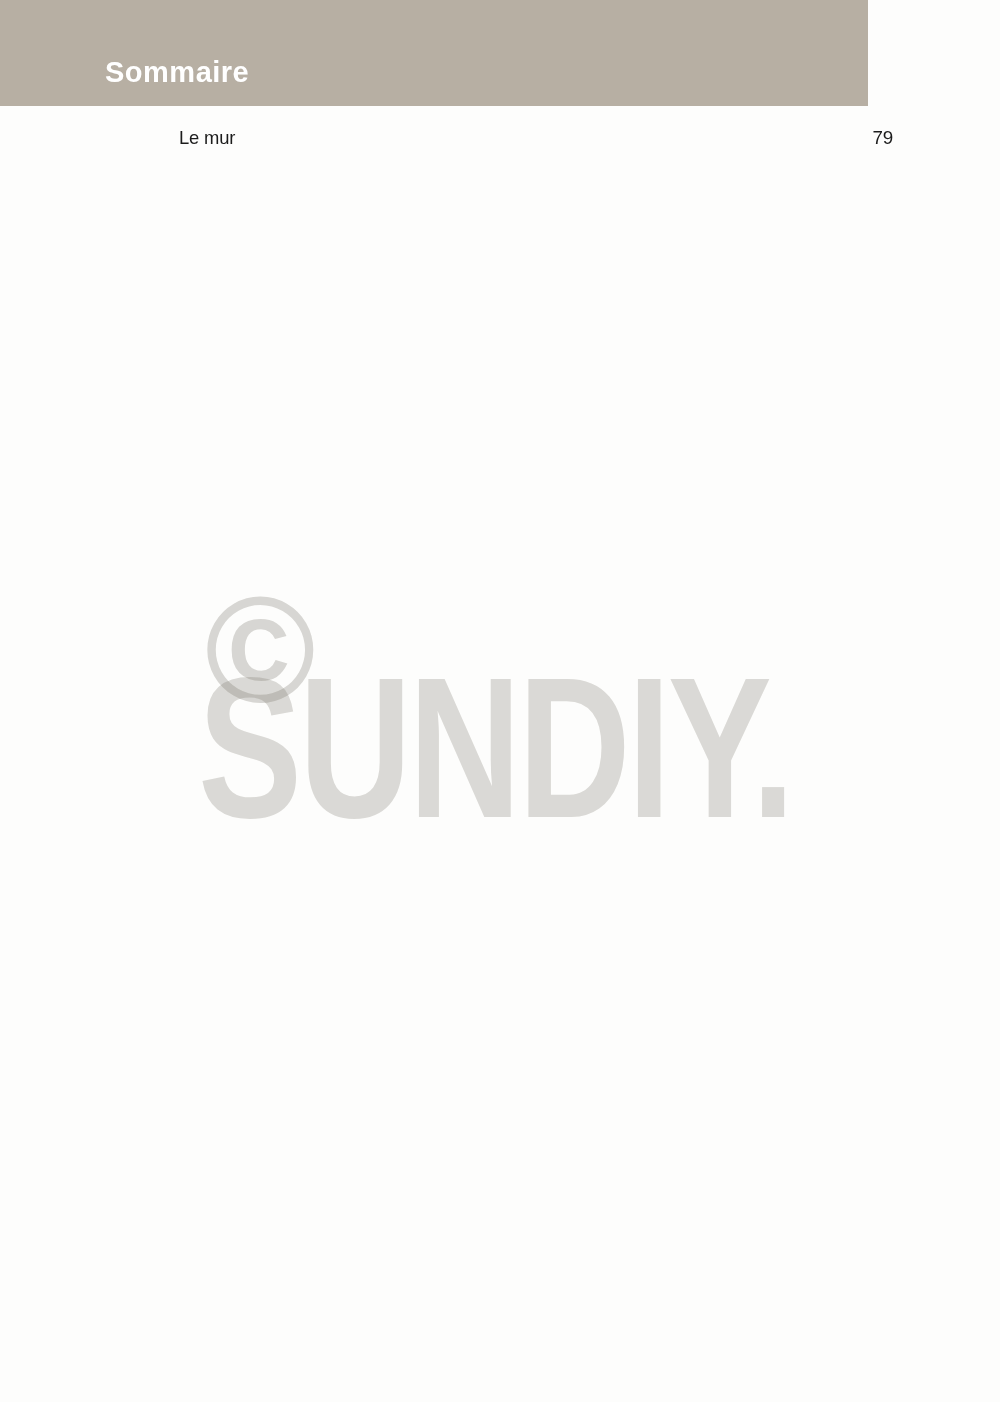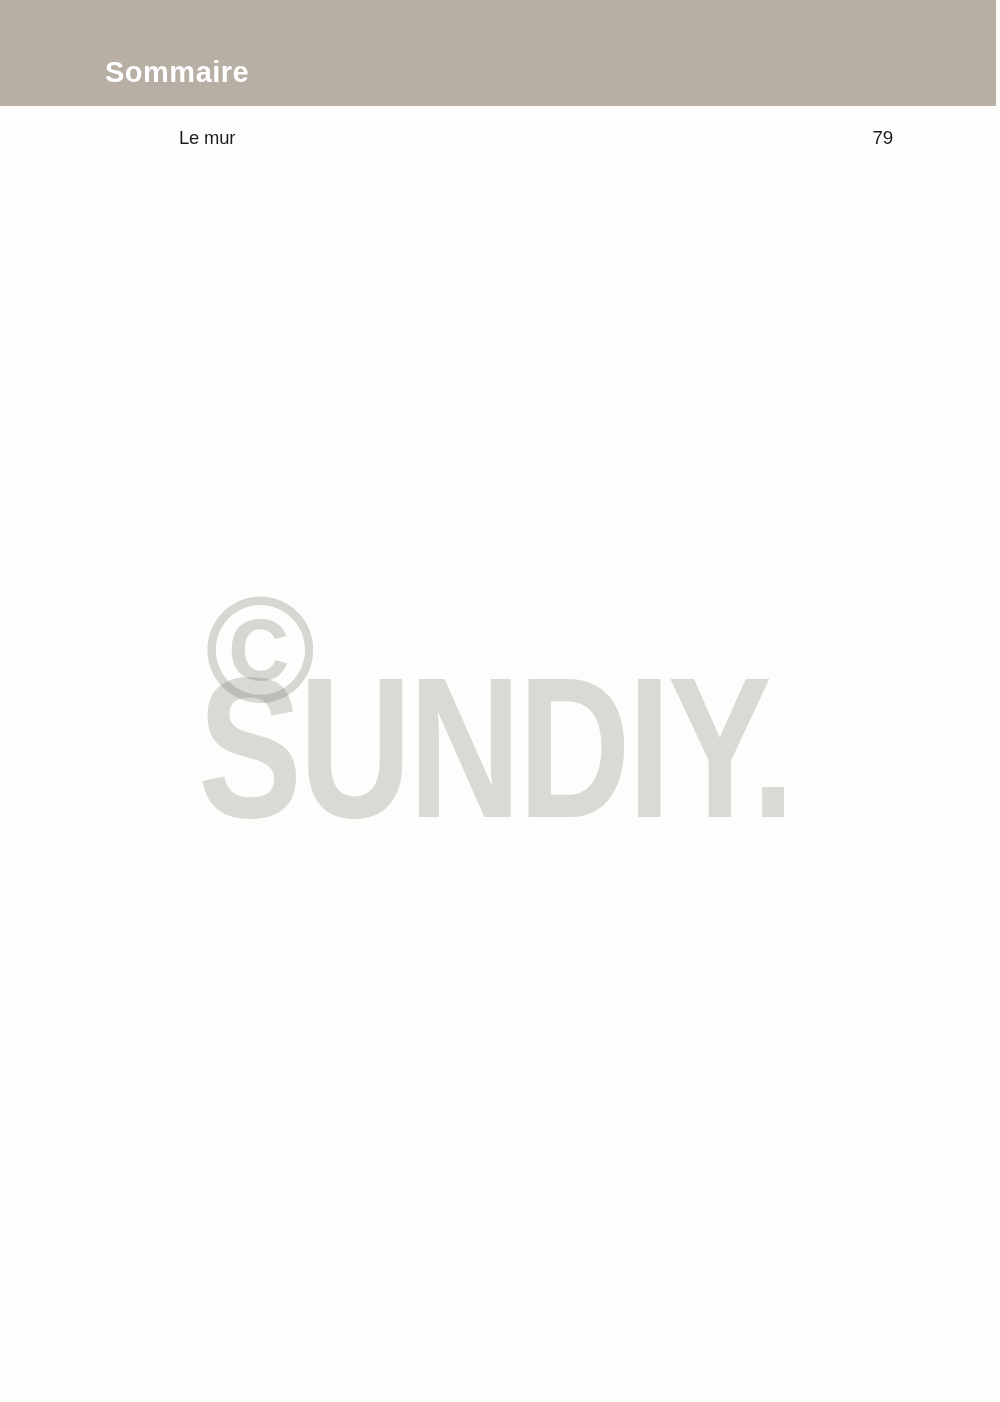--- a/index.html
+++ b/index.html
@@ -8,22 +8,23 @@
     background:#fdfdfc;
     font-family:"Liberation Sans","DejaVu Sans",sans-serif;
     color:#1c1c1c;
     overflow:hidden;
     position:relative;
   }
   .page { position:relative; width:1000px; height:1402px; overflow:hidden; }
 
   
   .header-band {
-    position:absolute; left:0; top:0; width:996px; height:106px;
+    position:absolute; left:0; top:0; width:856px; height:106px;
     background:#b7afa3;
+    padding-left:12px;
   }
   .header-title {
     position:absolute; left:105px; top:58px;
     font-size:29px; font-weight:bold; color:#ffffff;
     letter-spacing:0.5px; line-height:1;
   }
 
   
   .watermark { position:absolute; z-index:1; pointer-events:none; }
   .wm-copy {

